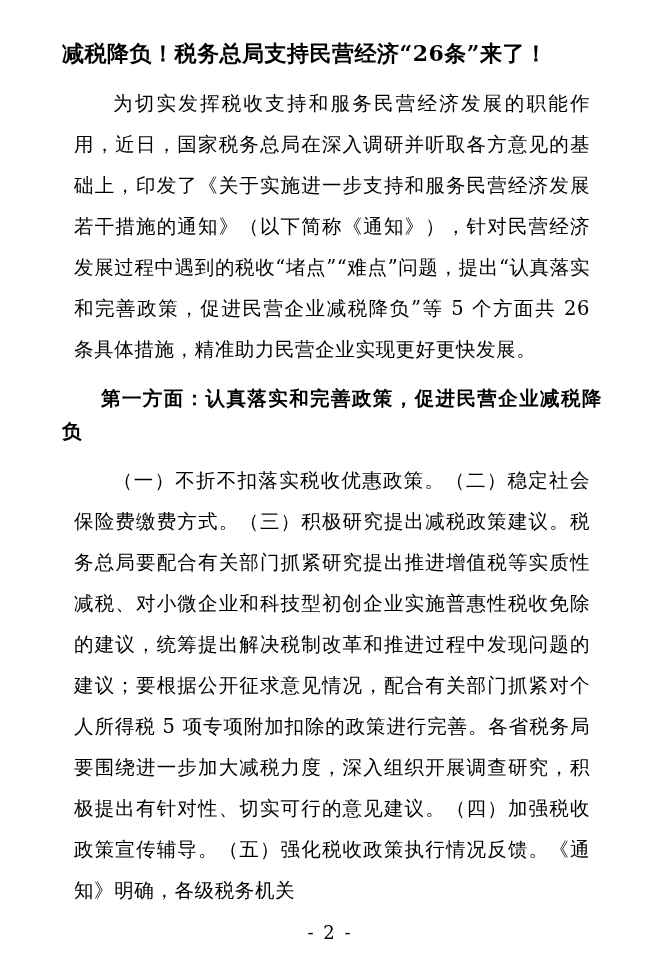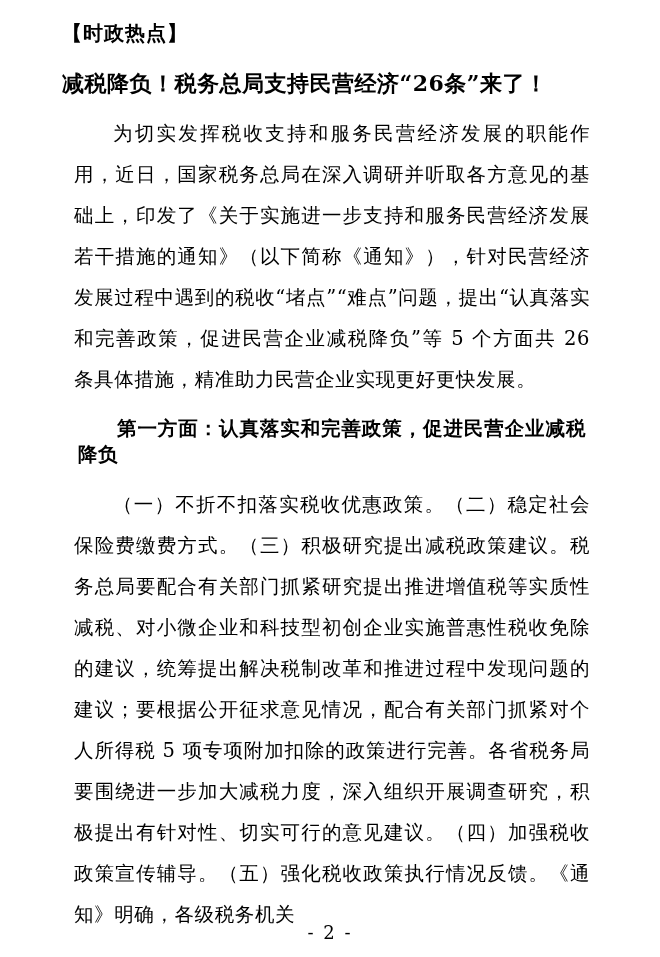--- a/index.html
+++ b/index.html
@@ -41,22 +41,22 @@
     font-size: 19.5px;
     line-height: 41px;
     margin: 12px;
     text-align: justify;
     text-justify: inter-ideograph;
     text-indent: 2em;
     letter-spacing: 0.6px;
   }
   p.heading-text {
     font-size: 19.5px;
-    line-height: 26px;
-    margin: 16px;
+    line-height: 33px;
+    margin: 0;
     text-align: justify;
     text-justify: inter-ideograph;
     text-indent: 2em;
     letter-spacing: 0.6px;
     font-weight: bold;
   }
   .page-number {
     position: absolute;
     left: 0;
     right: 0;
@@ -64,21 +64,20 @@
     text-align: center;
     font-size: 18px;
     letter-spacing: 2px;
   }
 </style>
 </head>
 <body>
 
 <div class="page">
 
-  <div class="section-tag">【时政热点】</div>
 
   <h1 class="doc-title">减税降负！税务总局支持民营经济“26条”来了！</h1>
 
   <p class="body-text">为切实发挥税收支持和服务民营经济发展的职能作用，近日，国家税务总局在深入调研并听取各方意见的基础上，印发了《关于实施进一步支持和服务民营经济发展若干措施的通知》（以下简称《通知》），针对民营经济发展过程中遇到的税收“堵点”“难点”问题，提出“认真落实和完善政策，促进民营企业减税降负”等 5 个方面共 26 条具体措施，精准助力民营企业实现更好更快发展。</p>
 
   <p class="heading-text">第一方面：认真落实和完善政策，促进民营企业减税降负</p>
 
   <p class="body-text">（一）不折不扣落实税收优惠政策。（二）稳定社会保险费缴费方式。（三）积极研究提出减税政策建议。税务总局要配合有关部门抓紧研究提出推进增值税等实质性减税、对小微企业和科技型初创企业实施普惠性税收免除的建议，统筹提出解决税制改革和推进过程中发现问题的建议；要根据公开征求意见情况，配合有关部门抓紧对个人所得税 5 项专项附加扣除的政策进行完善。各省税务局要围绕进一步加大减税力度，深入组织开展调查研究，积极提出有针对性、切实可行的意见建议。（四）加强税收政策宣传辅导。（五）强化税收政策执行情况反馈。《通知》明确，各级税务机关</p>
 
   <div class="page-number">- 2 -</div>

